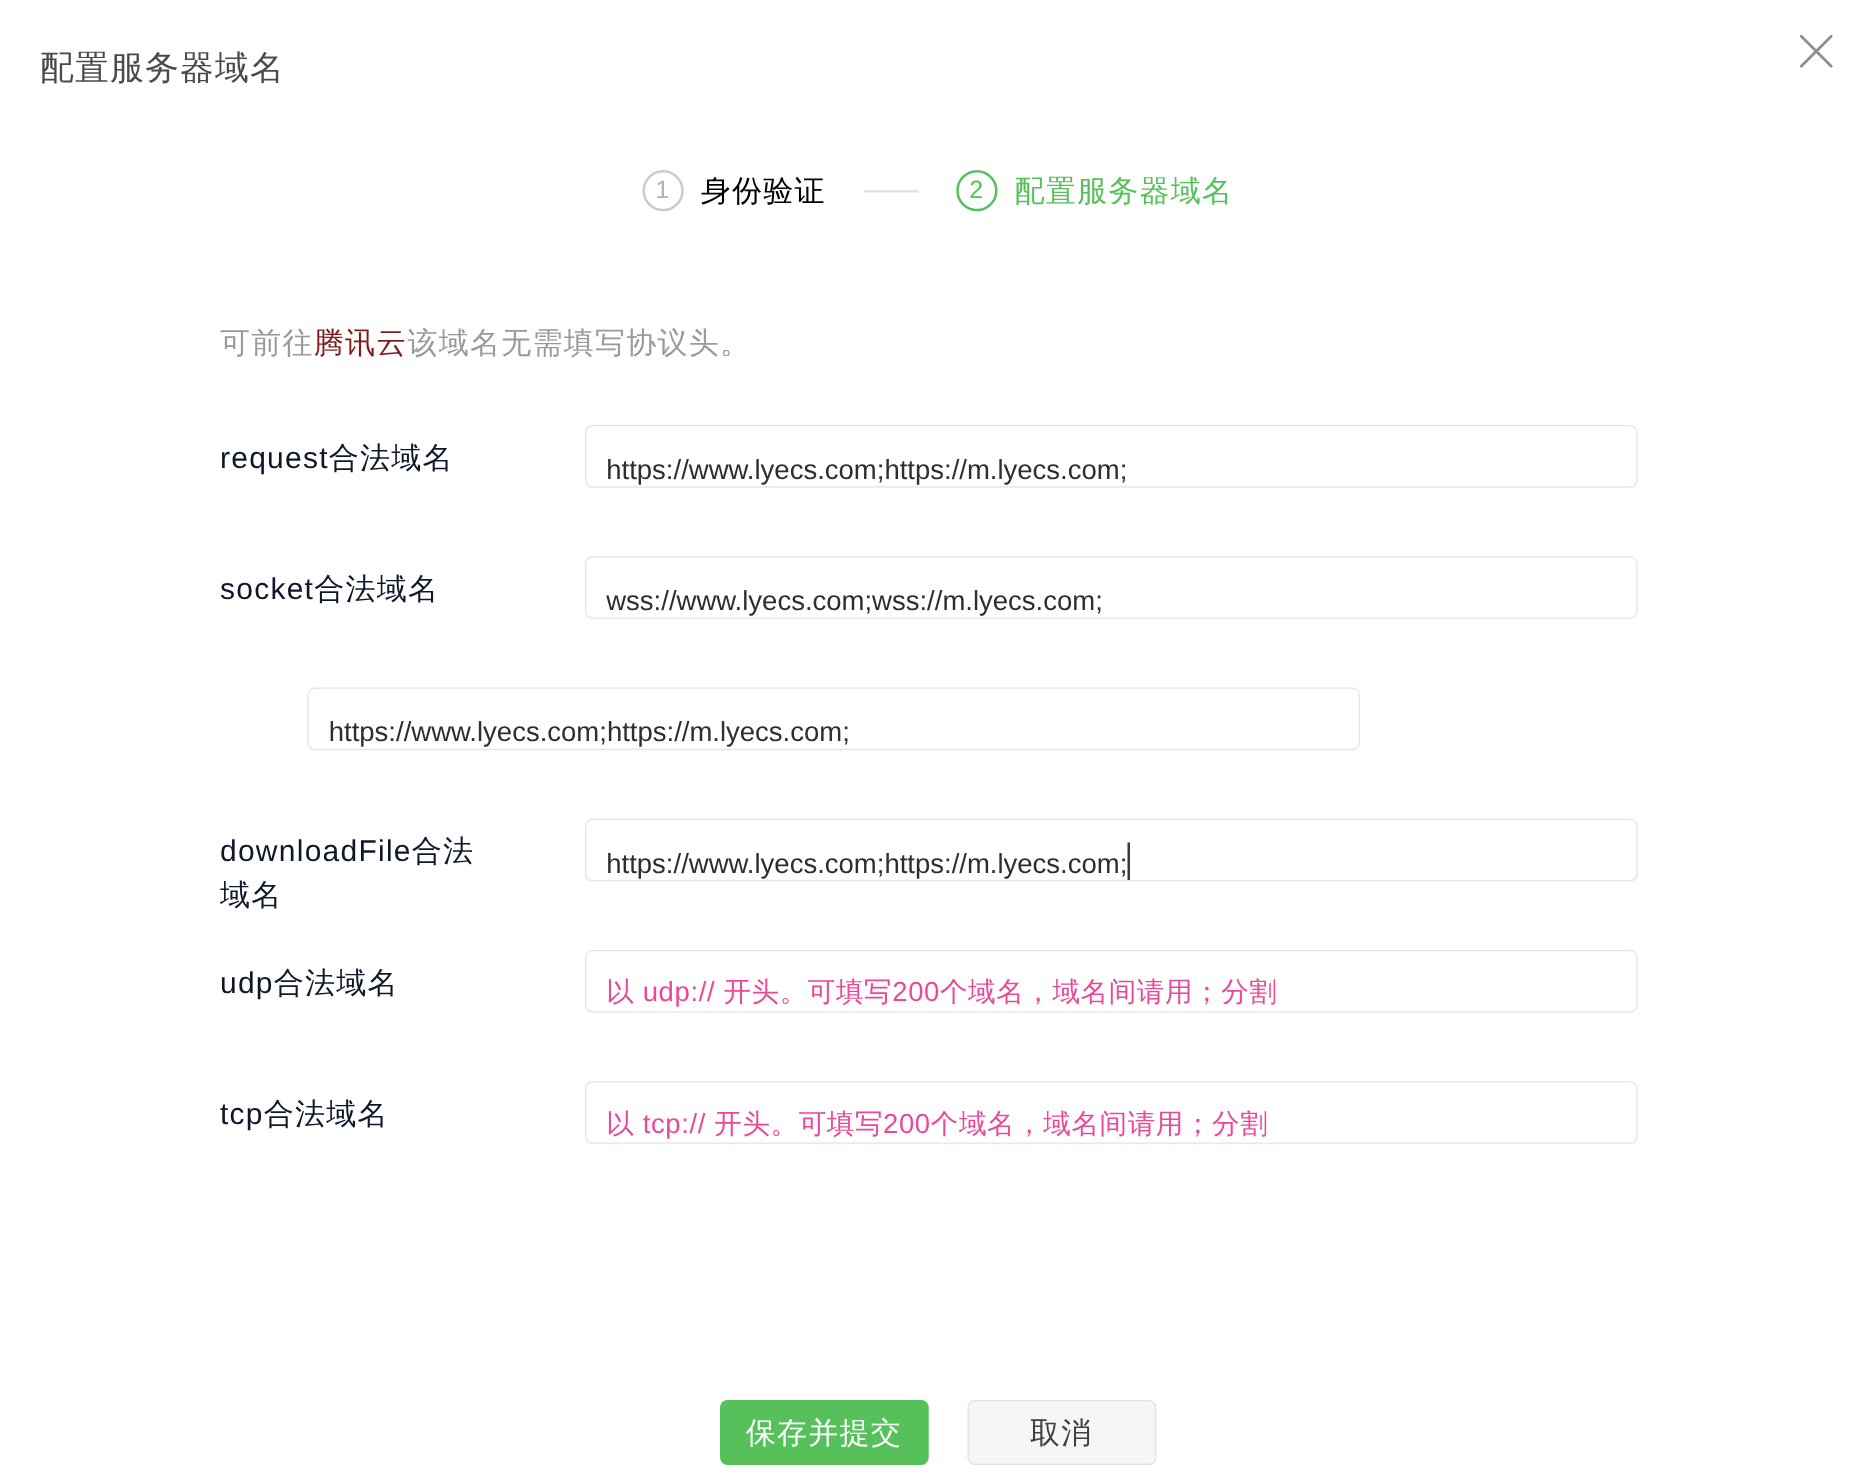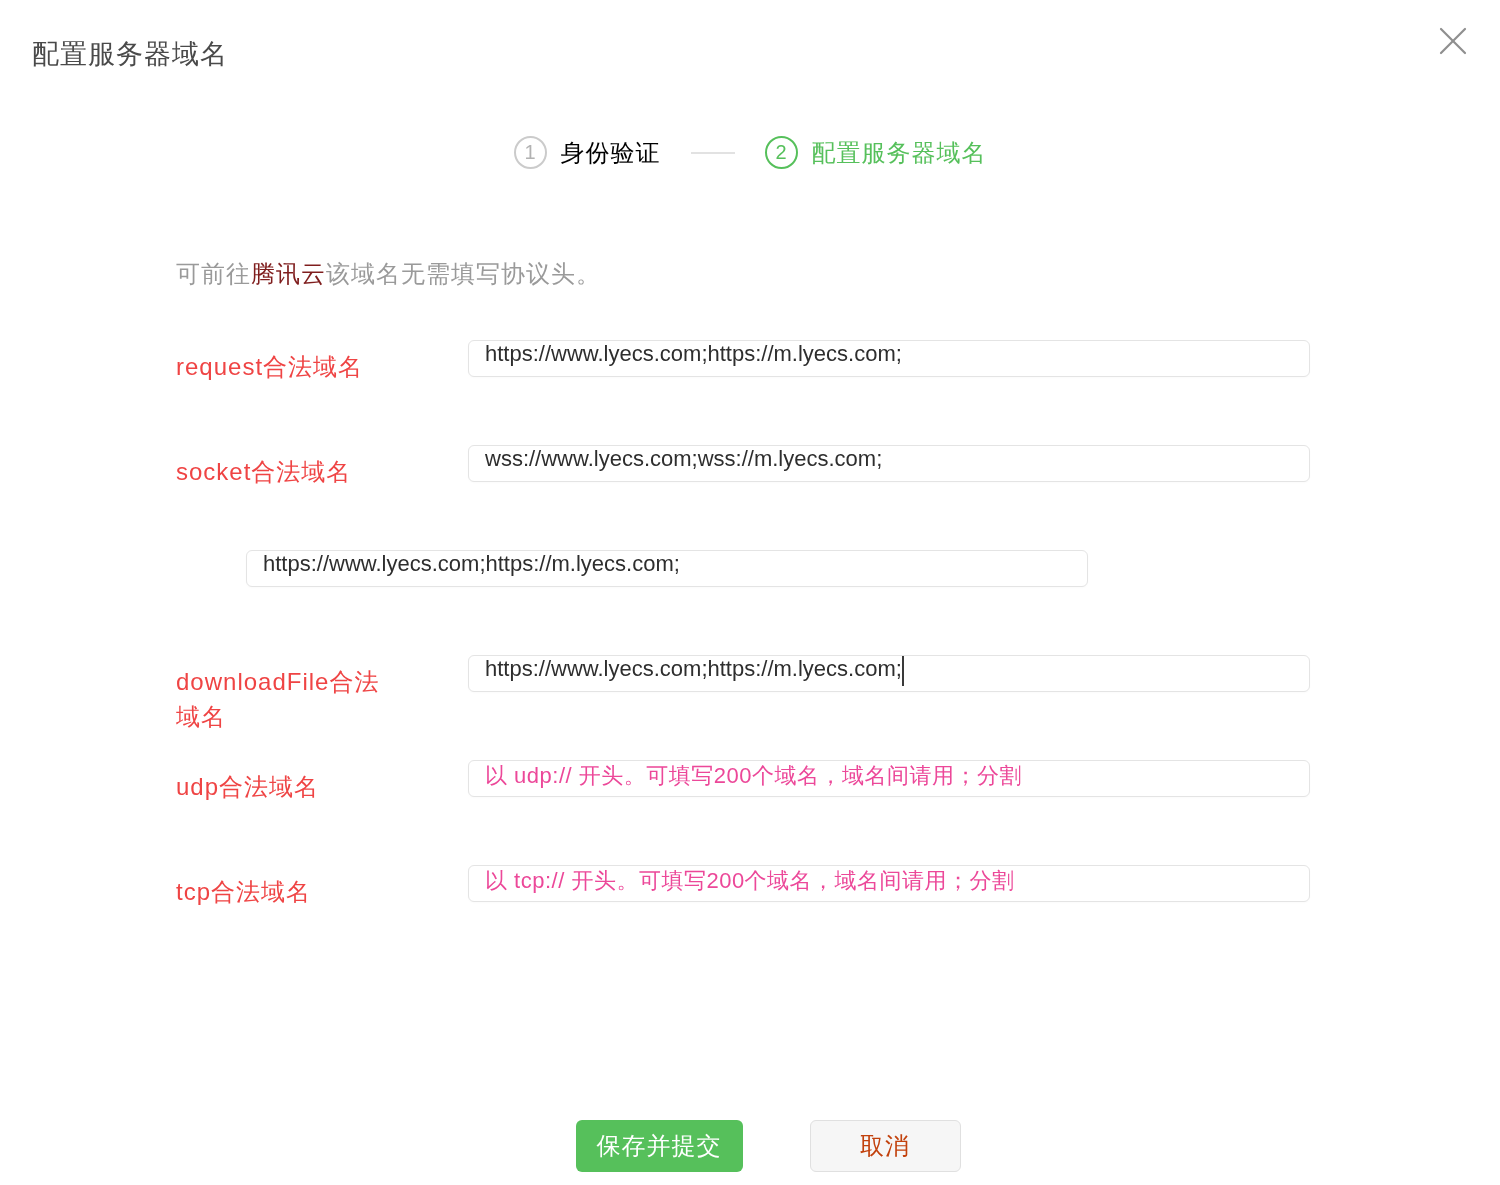--- a/index.html
+++ b/index.html
@@ -48,52 +48,51 @@
     position: absolute; left: 176px; top: 258px;
     font-size: 24px; color: #9a9a9a; letter-spacing: 1px;
   }
   .notice .link { color: #7f1d1d; cursor: pointer; }
 
   
   .form { position: absolute; left: 176px; top: 340px; }
   .form-row { display: flex; margin-bottom: 52px; height: 53px; }
   .form-label {
     width: 222px; flex: none;
-    font-size: 24px; color: #ef4444; line-height: 35px;
+    font-size: 24px; color: #0f172a; line-height: 35px;
     padding-top: 9px; letter-spacing: 1px;
   }
   .field {
-    width: 842px; height: 37px; flex: none;
+    width: 842px; height: 50px; flex: none;
     margin-left: 70px;
     border: 1px solid #e4e4e4; border-radius: 6px;
     background: #fff;
-    display: flex; align-items: flex-start;
+    display: flex; align-items: flex-end;
     padding: 0 16px;
     box-shadow: 0 1px 2px rgba(0,0,0,0.02);
     cursor: text;
   }
   .field .value { font-size: 22px; color: #2e2e2e; white-space: nowrap; }
   .field .placeholder-text { font-size: 22px; color: #ec4899; white-space: nowrap; letter-spacing: 0.5px; }
   .caret { width: 2px; height: 30px; background: #3a3a3a; flex: none; }
 
   
   .actions {
     position: absolute; top: 1120px; left: 0; width: 100%;
     display: flex; justify-content: center; align-items: center; gap: 31px;
   }
   .btn {
     height: 52px; border-radius: 6px; border: none;
     display: flex; align-items: center; justify-content: center;
     font-size: 24px; cursor: pointer;
     font-family: "Liberation Sans", "DejaVu Sans", sans-serif;
     letter-spacing: 1px;
-    margin-left: 36px;
   }
   .btn-primary { width: 167px; background: #56c05b; color: #ffffff; }
-  .btn-secondary { width: 151px; background: #f6f6f6; border: 1px solid #e0e0e0; color: #c2410c; }
+  .btn-secondary { width: 151px; background: #f6f6f6; border: 1px solid #e0e0e0; color: #404040; }
 </style>
 </head>
 <body>
 
 <div class="dialog-title">配置服务器域名</div>
 
 <div class="close-btn">
   <svg width="36" height="36" viewBox="0 0 36 36">
     <line x1="6" y1="6" x2="30" y2="30" stroke="#8f8f8f" stroke-width="2.2" stroke-linecap="round"></line>
     <line x1="30" y1="6" x2="6" y2="30" stroke="#8f8f8f" stroke-width="2.2" stroke-linecap="round"></line>

